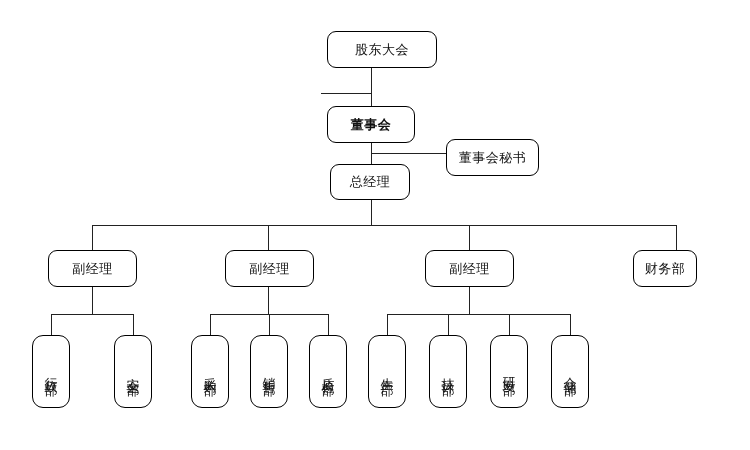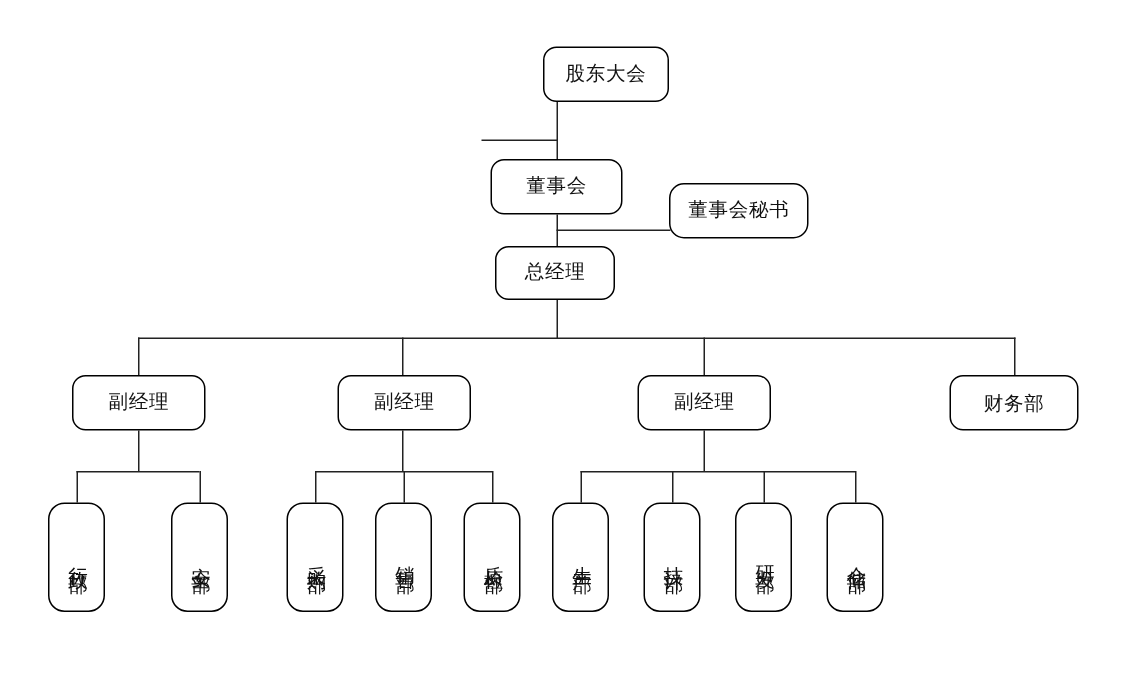--- a/index.html
+++ b/index.html
@@ -95,50 +95,50 @@
   <div class="line v" style="left:269px; top:314px; height:21px;"></div>
   <div class="line v" style="left:328px; top:314px; height:21px;"></div>
 
   <div class="line v" style="left:469px; top:287px; height:27px;"></div>
   <div class="line h" style="left:387px; top:314px; width:183px;"></div>
   <div class="line v" style="left:387px; top:314px; height:21px;"></div>
   <div class="line v" style="left:448px; top:314px; height:21px;"></div>
   <div class="line v" style="left:509px; top:314px; height:21px;"></div>
   <div class="line v" style="left:570px; top:314px; height:21px;"></div>
 
-  <div class="node horiz" style="left:327px; top:31px; width:84px; height:37px;margin-left:35px;">
+  <div class="node horiz" style="left:327px; top:31px; width:110px; height:37px;">
     <span class="label">股东大会</span>
   </div>
 
 
-  <div class="node horiz" style="left:327px; top:106px; width:88px; height:37px;">
+  <div class="node horiz" style="left:327px; top:106px; width:88px; height:37px;font-weight:bold;">
     <span class="label">董事会</span>
   </div>
 
-  <div class="node horiz" style="left:446px; top:122px; width:93px; height:37px;border-radius:10px;">
+  <div class="node horiz" style="left:446px; top:139px; width:93px; height:37px;">
     <span class="label">董事会秘书</span>
   </div>
 
   <div class="node horiz" style="left:330px; top:164px; width:80px; height:36px;">
     <span class="label">总经理</span>
   </div>
 
   <div class="node horiz" style="left:48px; top:250px; width:89px; height:37px;">
     <span class="label">副经理</span>
   </div>
 
   <div class="node horiz" style="left:225px; top:250px; width:89px; height:37px;">
     <span class="label">副经理</span>
   </div>
 
   <div class="node horiz" style="left:425px; top:250px; width:89px; height:37px;">
     <span class="label">副经理</span>
   </div>
 
-  <div class="node horiz" style="left:633px; top:250px; width:86px; height:37px;font-family:Liberation Serif, serif;">
+  <div class="node horiz" style="left:633px; top:250px; width:64px; height:37px;">
     <span class="label">财务部</span>
   </div>
 
   <div class="node vert" style="left:32px; top:335px; width:38px; height:73px;">
     <span class="label">行政部</span>
   </div>
 
   <div class="node vert" style="left:114px; top:335px; width:38px; height:73px;">
     <span class="label">安全部</span>
   </div>

